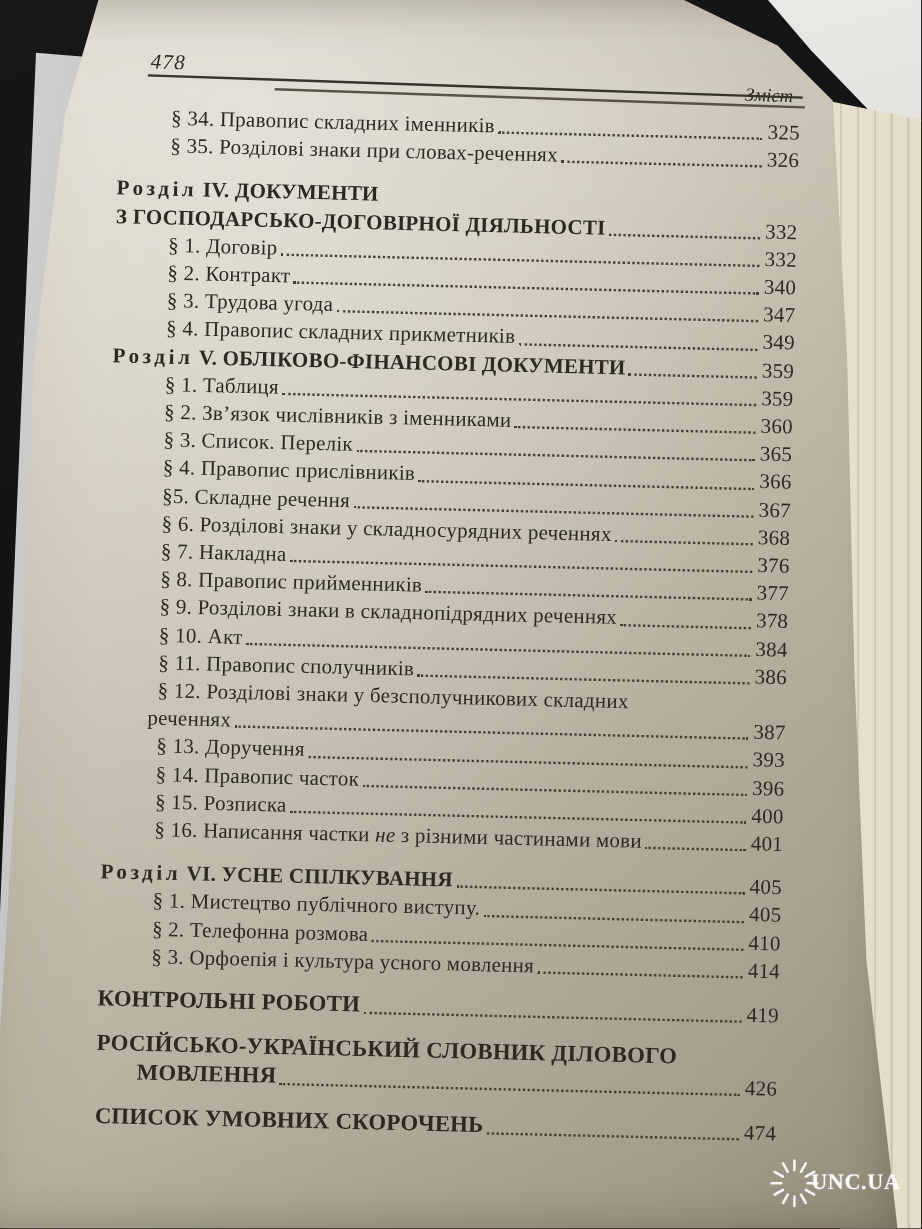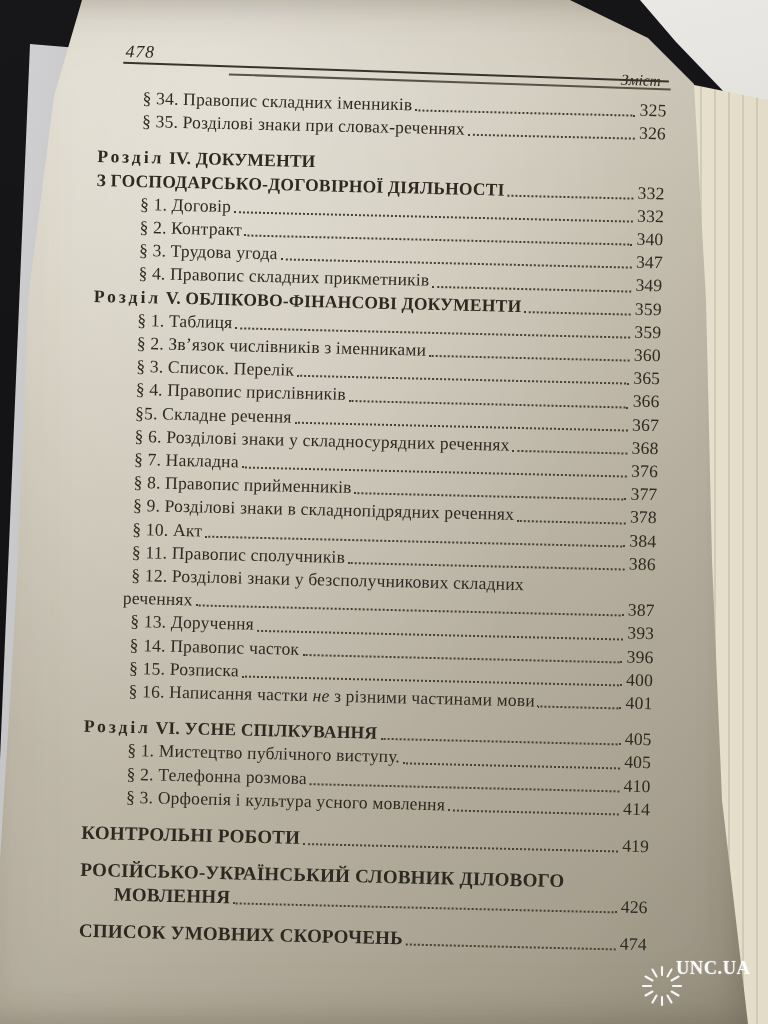--- a/index.html
+++ b/index.html
@@ -46,21 +46,21 @@
   .entry{padding-left:44px;}
   .entry-cont{padding-left:36px;}
   .section,.section-cont{font-weight:bold;}
   .section .rozdil{letter-spacing:3px;font-weight:bold;}
   .major{font-weight:bold;font-size:19px;line-height:24px;}
   .major-cont{font-weight:bold;font-size:19px;line-height:24px;padding-left:34px;}
   .gap{margin-top:13px;}
   .dots{flex:1 1 auto;min-width:10px;border-bottom:2.4px dotted #453f33;margin:0 3px 5px 3px;}
   .num{margin-left:1px;font-size:17.5px;font-weight:normal;}
   
-  .watermark{position:absolute;left:634px;top:958px;display:flex;
+  .watermark{position:absolute;left:634px;top:958px;display:flex;align-items:center;
     color:rgba(255,255,255,.95);z-index:5;}
   .wm-text{font-family:"Liberation Serif",serif;font-weight:bold;font-size:18.5px;
     letter-spacing:.5px;margin-left:-14px;text-shadow:0 0 2px rgba(255,255,255,.35);}
 </style>
 </head>
 <body>
 
 <div class="scene">
   <div class="backdrop"></div>
   <div class="white-paper"></div>

